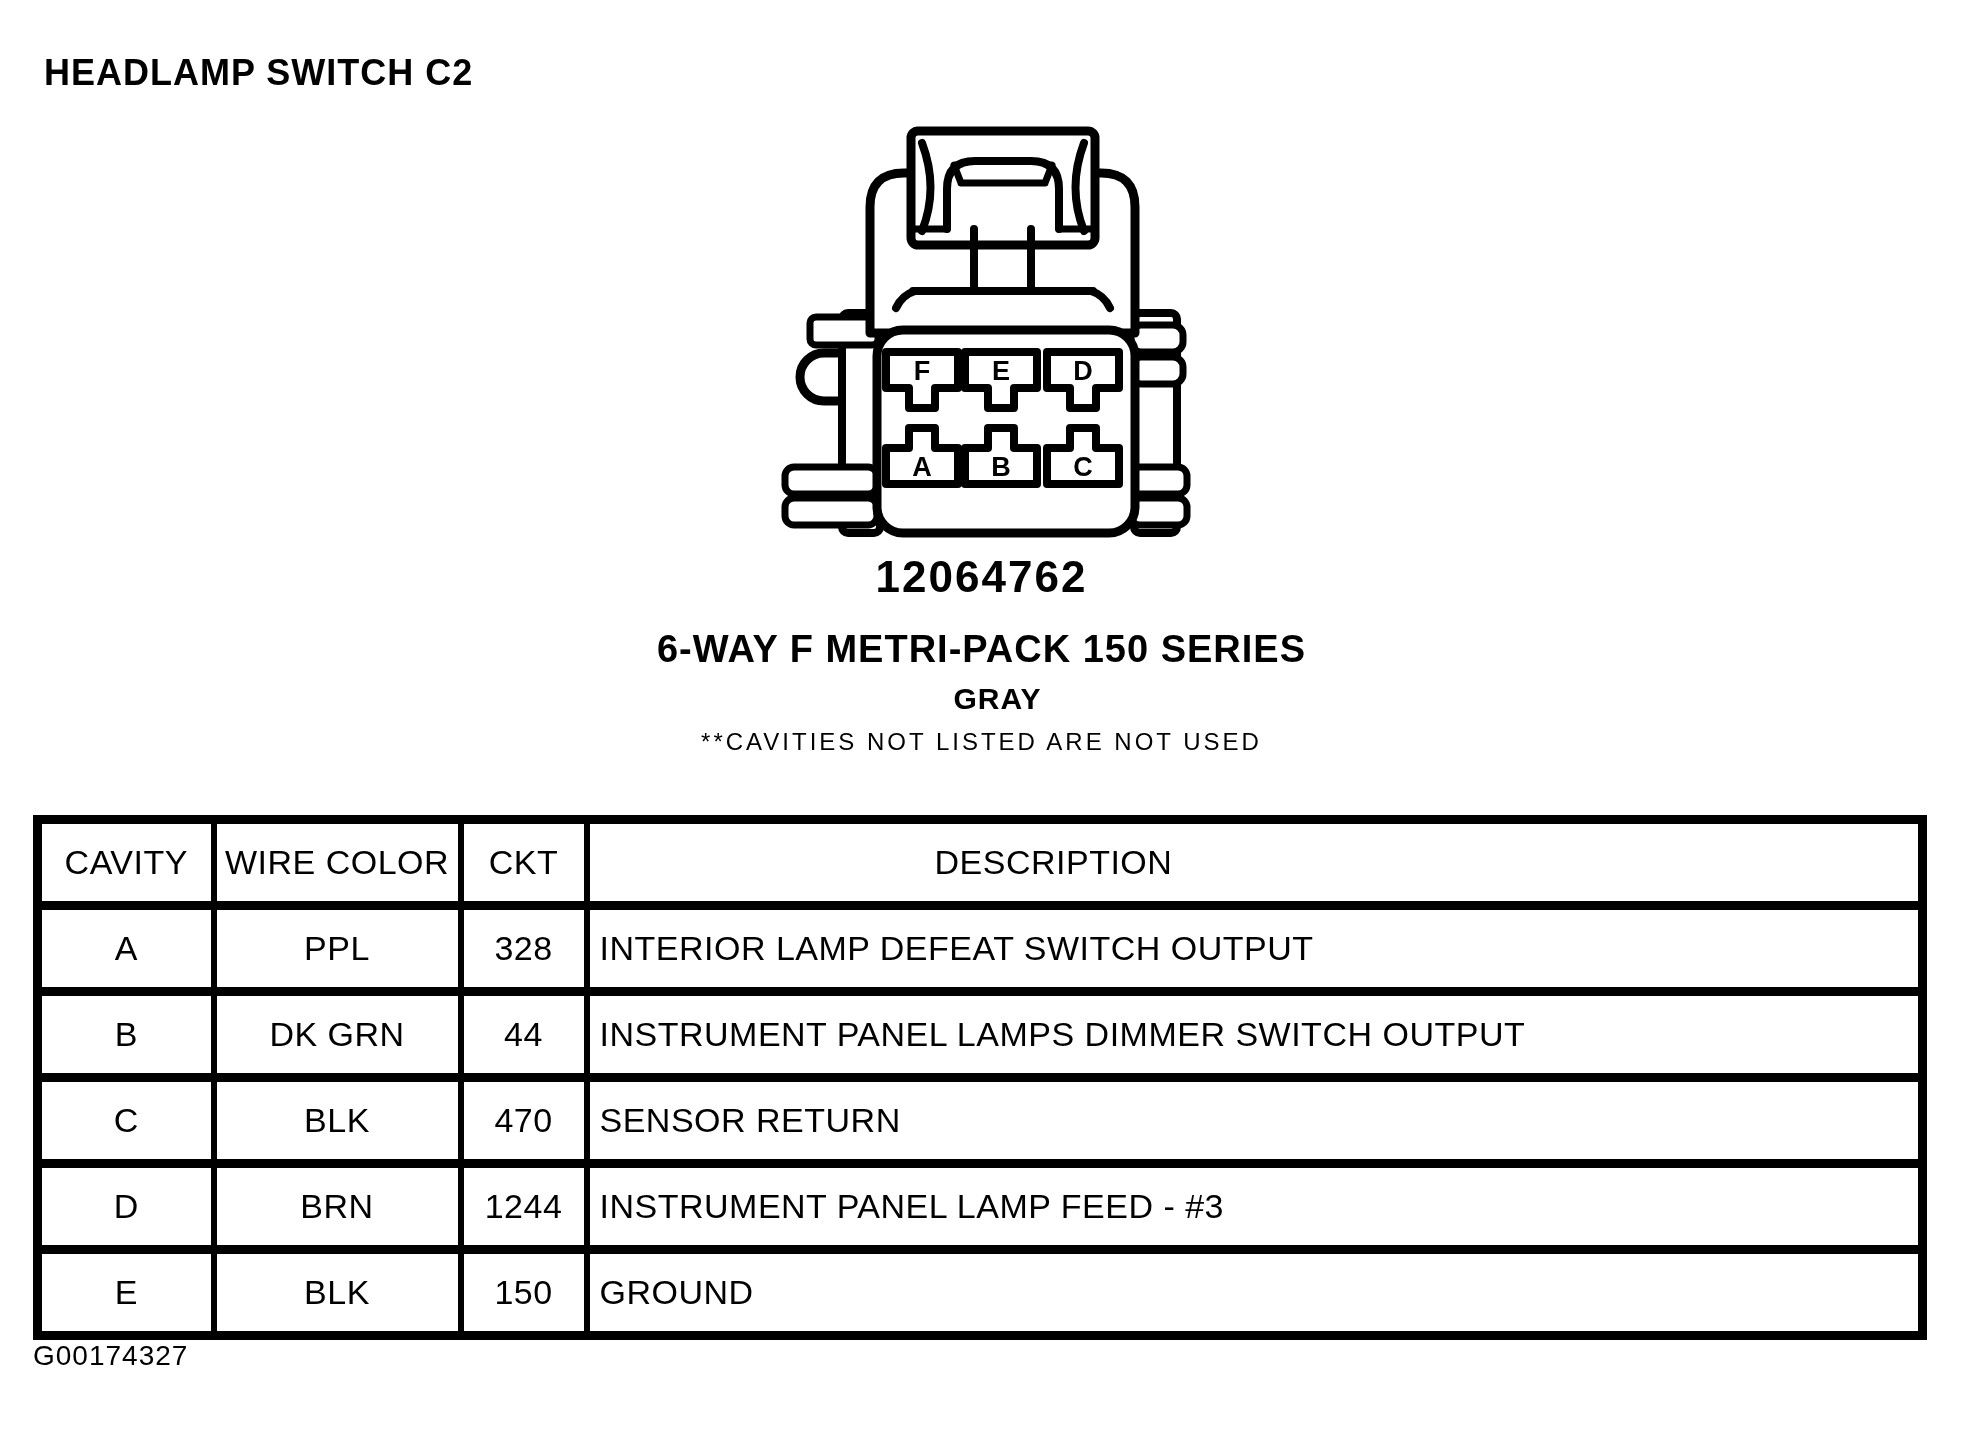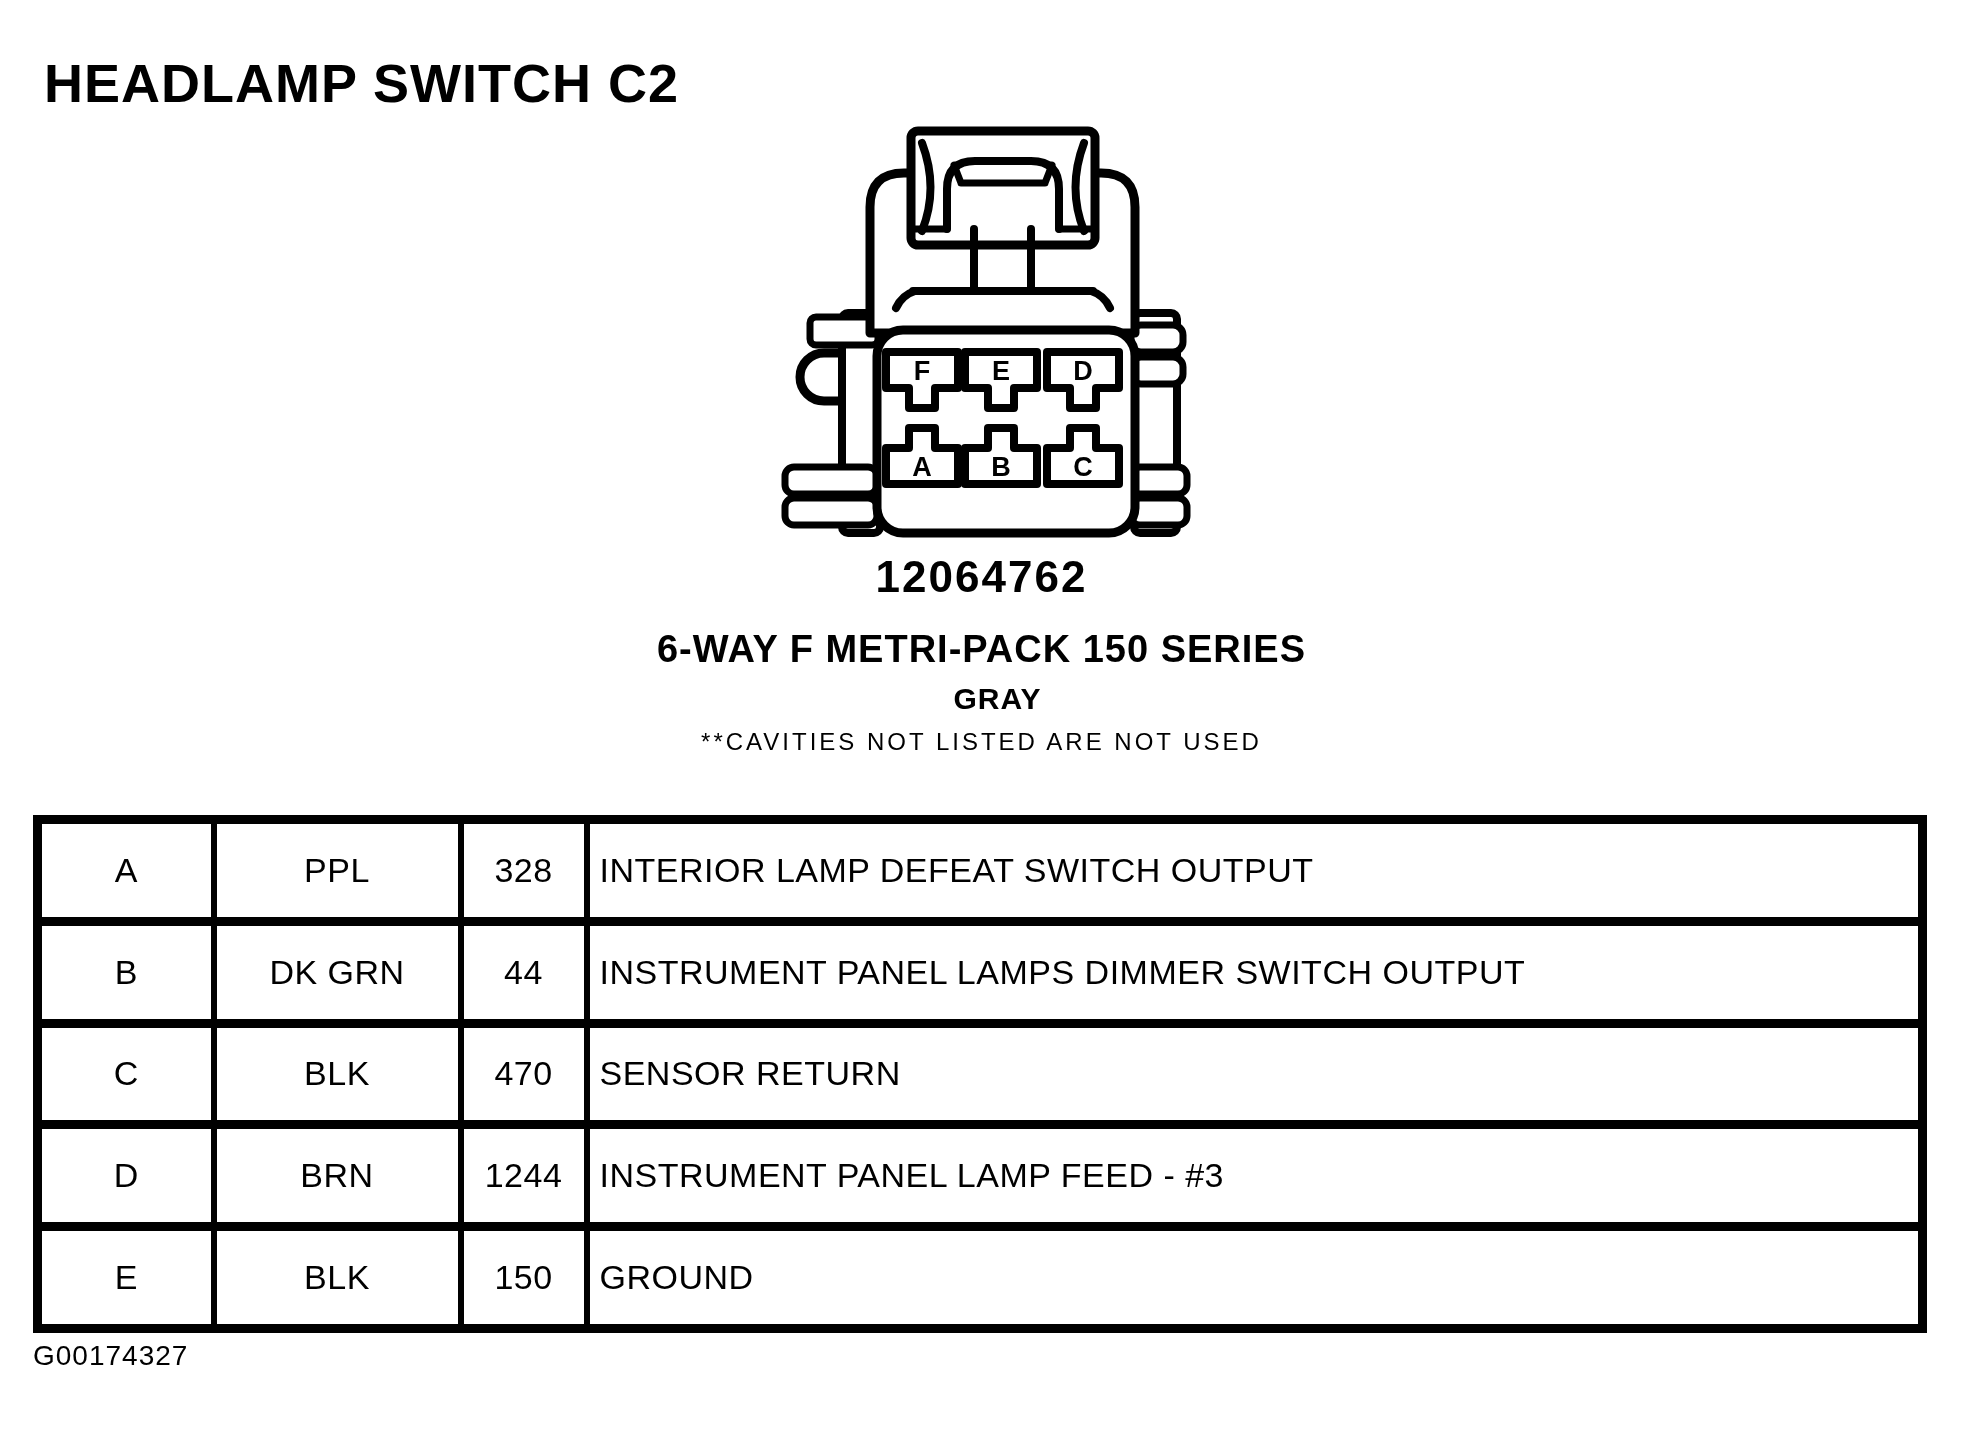--- a/index.html
+++ b/index.html
@@ -3,21 +3,21 @@
 <meta charset="utf-8">
 <style>
   html,body{margin:0;padding:0;background:#ffffff;}
   body{
     width:1963px;height:1435px;position:relative;overflow:hidden;
     font-family:"Liberation Sans","DejaVu Sans",sans-serif;color:#000;
     -webkit-font-smoothing:antialiased;
   }
   .page-title{
     position:absolute;left:44px;top:52px;
-    font-size:54px;font-weight:bold;letter-spacing:1px;white-space:nowrap;
+    font-size:36px;font-weight:bold;letter-spacing:1px;white-space:nowrap;
   }
   .connector-wrap{position:absolute;left:755px;top:95px;width:440px;height:450px;}
   .connector-wrap svg{display:block;width:440px;height:450px;}
   .center-col{position:absolute;left:0;right:0;text-align:center;white-space:nowrap;}
   .part-number{top:552px;font-size:44px;font-weight:bold;letter-spacing:2px;}
   .series-line{top:628px;font-size:38px;font-weight:bold;letter-spacing:1px;}
   .color-line{top:682px;font-size:30px;font-weight:bold;letter-spacing:1px;padding-left:32px;}
   .note-line{top:728px;font-size:24px;font-weight:normal;letter-spacing:3px;}
   .pinout{
     position:absolute;left:33px;top:815px;width:1894px;height:518px;
@@ -113,20 +113,26 @@
 <div class="center-col note-line">**CAVITIES NOT LISTED ARE NOT USED</div>
 
 <table class="pinout">
   <colgroup>
     <col style="width:176px">
       <col style="width:247px">
       <col style="width:126px">
       <col>
   </colgroup>
   <tbody>
+      <tr>
+    <th class="c-center">CAVITY</th>
+    <th class="c-center">WIRE COLOR</th>
+    <th class="c-center">CKT</th>
+    <th class="h-desc">DESCRIPTION</th>
+  </tr>
   <tr>
     <td class="c-center">A</td>
     <td class="c-center">PPL</td>
     <td class="c-center">328</td>
     <td class="c-desc">INTERIOR LAMP DEFEAT SWITCH OUTPUT</td>
   </tr>
   <tr>
     <td class="c-center">B</td>
     <td class="c-center">DK GRN</td>
     <td class="c-center">44</td>

